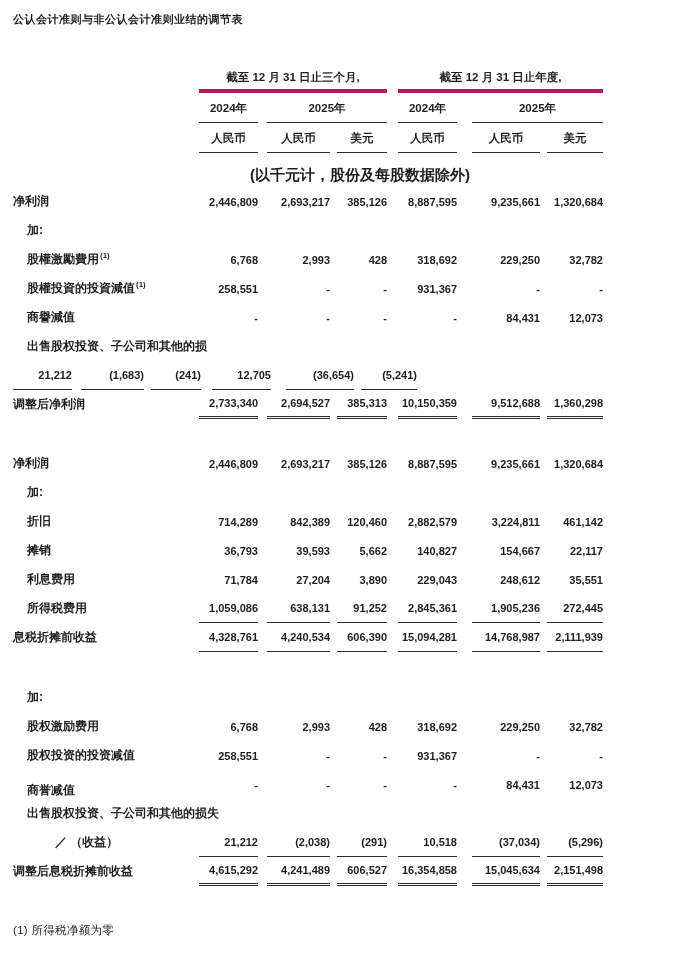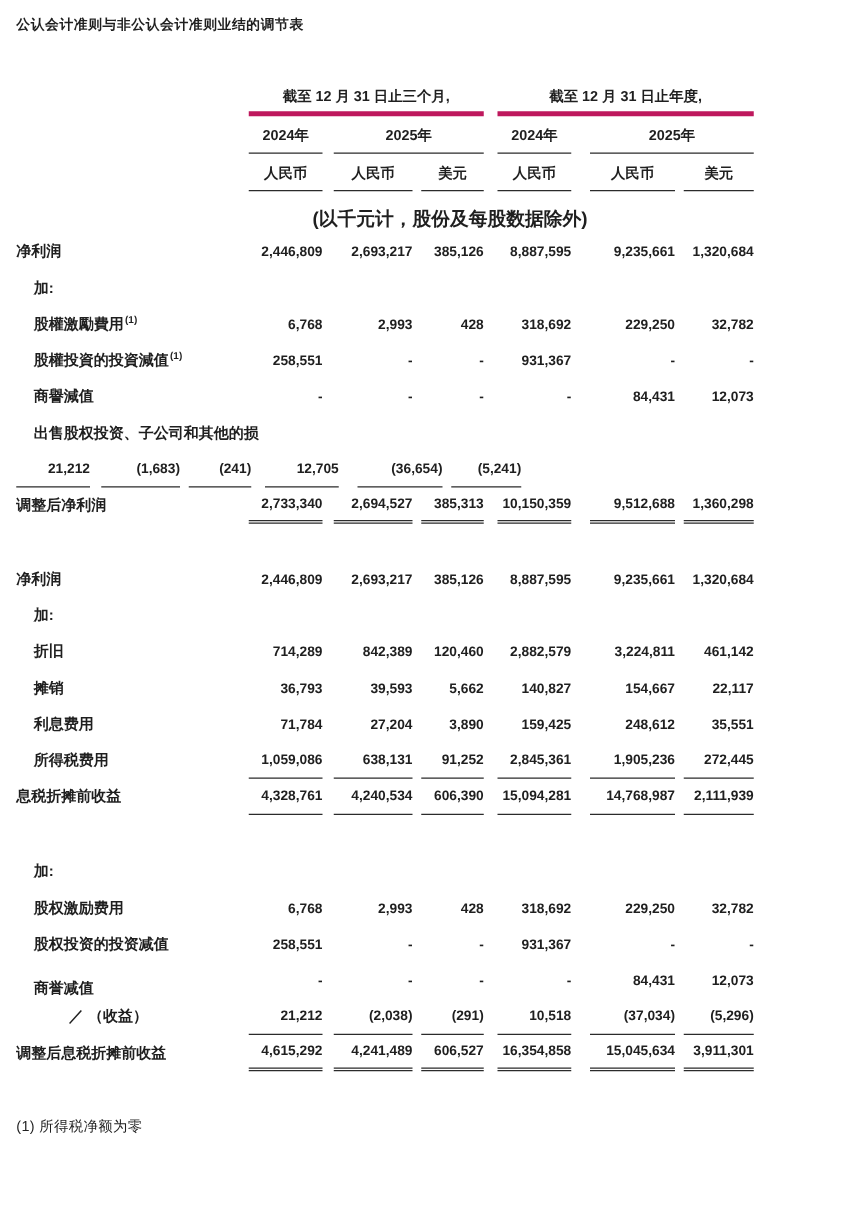--- a/index.html
+++ b/index.html
@@ -245,21 +245,21 @@
           <div class="v v5">154,667</div>
           <div class="v v6">22,117</div>
         </div>
         <div class="row">
           <div class="lab" style="padding-left: 14px;">
             <span>利息费用</span>
           </div>
           <div class="v v1">71,784</div>
           <div class="v v2">27,204</div>
           <div class="v v3">3,890</div>
-          <div class="v v4">159,425</div>
+          <div class="v v4">229,043</div>
           <div class="v v5">248,612</div>
           <div class="v v6">35,551</div>
         </div>
         <div class="row rule-single">
           <div class="lab" style="padding-left: 14px;">
             <span>所得税费用</span>
           </div>
           <div class="v v1">1,059,086</div>
           <div class="v v2">638,131</div>
           <div class="v v3">91,252</div>
@@ -317,39 +317,50 @@
           <div class="lab" style="padding-left: 14px; align-items: flex-end;">
             <span>商誉减值</span>
           </div>
           <div class="v v1">-</div>
           <div class="v v2">-</div>
           <div class="v v3">-</div>
           <div class="v v4">-</div>
           <div class="v v5">84,431</div>
           <div class="v v6">12,073</div>
         </div>
+        <div class="row">
+          <div class="lab" style="padding-left: 14px;">
+            <span>出售股权投资、子公司和其他的损失</span>
+          </div>
+          <div class="v v1"></div>
+          <div class="v v2"></div>
+          <div class="v v3"></div>
+          <div class="v v4"></div>
+          <div class="v v5"></div>
+          <div class="v v6"></div>
+        </div>
         <div class="row rule-single">
           <div class="lab" style="padding-left: 42px;">
             <span>／ （收益）</span>
           </div>
           <div class="v v1">21,212</div>
           <div class="v v2">(2,038)</div>
           <div class="v v3">(291)</div>
           <div class="v v4">10,518</div>
           <div class="v v5">(37,034)</div>
           <div class="v v6">(5,296)</div>
         </div>
         <div class="row rule-double">
           <div class="lab" style="padding-left: 0px;">
             <span>调整后息税折摊前收益</span>
           </div>
           <div class="v v1">4,615,292</div>
           <div class="v v2">4,241,489</div>
           <div class="v v3">606,527</div>
           <div class="v v4">16,354,858</div>
           <div class="v v5">15,045,634</div>
-          <div class="v v6">3,911,301</div>
+          <div class="v v6">2,151,498</div>
         </div>
       </div>
     </div>
 
   <div class="footnote">(1) 所得税净额为零</div>
 </div>
 
 </body></html>

